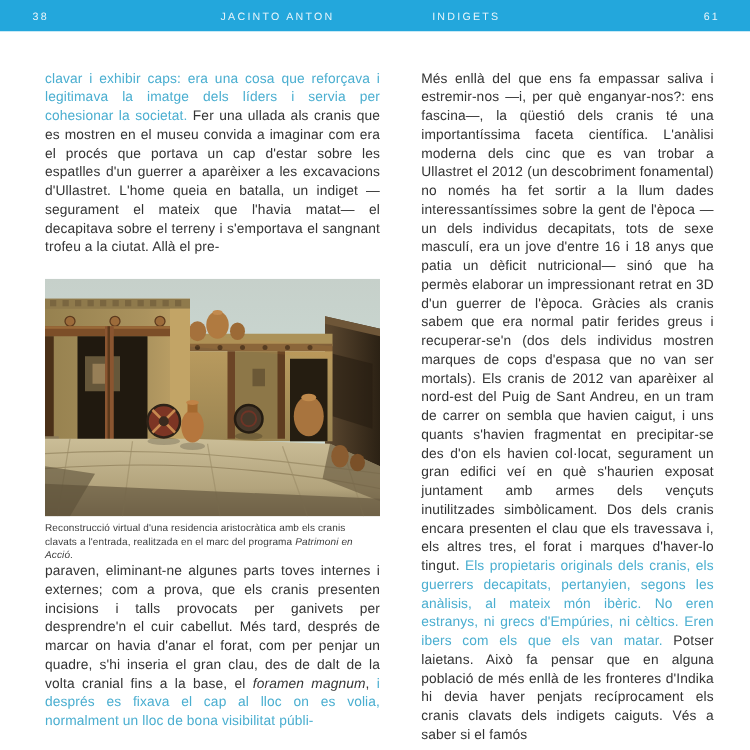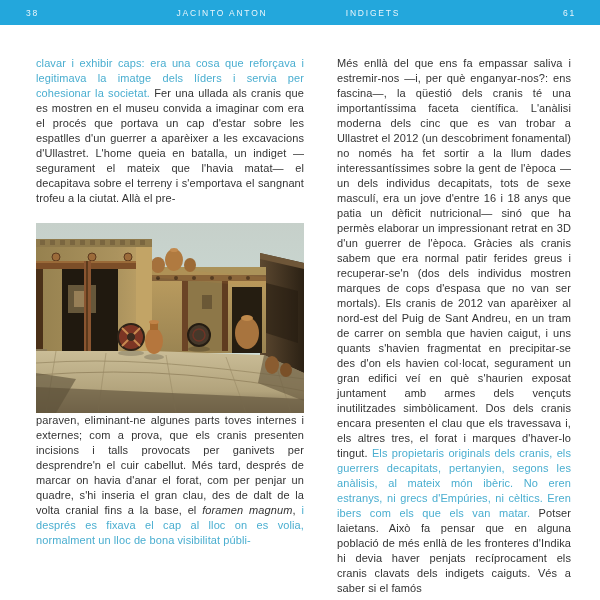--- a/index.html
+++ b/index.html
@@ -178,20 +178,23 @@
         <g>
           <ellipse cx="163" cy="126" rx="11" ry="3" fill="#000000" opacity="0.18"></ellipse>
           <circle cx="163" cy="112" r="11" fill="#46382a" stroke="#241c12" stroke-width="2"></circle>
           <circle cx="163" cy="112" r="6" fill="none" stroke="#6e3426" stroke-width="1.5"></circle>
         </g>
         <g>
           <ellipse cx="236" cy="142" rx="7" ry="9" fill="#8a5c30"></ellipse>
           <ellipse cx="250" cy="147" rx="6" ry="7" fill="#7a5028"></ellipse>
         </g>
       </svg>
+      <figcaption>
+        <span>Reconstrucció virtual d'una residencia aristocràtica amb els cranis clavats a l'entrada, realitzada en el marc del programa </span><span class="i">Patrimoni en Acció</span><span>.</span>
+      </figcaption>
     </figure>
 
     <p class="body after-fig">
       <span>paraven, eliminant-ne algunes parts toves internes i externes; com a prova, que els cranis presenten incisions i talls provocats per ganivets per desprendre'n el cuir cabellut. Més tard, després de marcar on havia d'anar el forat, com per penjar un quadre, s'hi inseria el gran clau, des de dalt de la volta cranial fins a la base, el </span><span class="i">foramen magnum</span><span>, </span><span class="t">i després es fixava el cap al lloc on es volia, normalment un lloc de bona visibilitat públi-</span>
     </p>
   </div>
 
   <div class="col-right">
     <p class="body para-gap">
       <span>Més enllà del que ens fa empassar saliva i estremir-nos —i, per què enganyar-nos?: ens fascina—, la qüestió dels cranis té una importantíssima faceta científica. L'anàlisi moderna dels cinc que es van trobar a Ullastret el 2012 (un descobriment fonamental) no només ha fet sortir a la llum dades interessantíssimes sobre la gent de l'època —un dels individus decapitats, tots de sexe masculí, era un jove d'entre 16 i 18 anys que patia un dèficit nutricional— sinó que ha permès elaborar un impressionant retrat en 3D d'un guerrer de l'època. Gràcies als cranis sabem que era normal patir ferides greus i recuperar-se'n (dos dels individus mostren marques de cops d'espasa que no van ser mortals). Els cranis de 2012 van aparèixer al nord-est del Puig de Sant Andreu, en un tram de carrer on sembla que havien caigut, i uns quants s'havien fragmentat en precipitar-se des d'on els havien col·locat, segurament un gran edifici veí en què s'haurien exposat juntament amb armes dels vençuts inutilitzades simbòlicament. Dos dels cranis encara presenten el clau que els travessava i, els altres tres, el forat i marques d'haver-lo tingut. </span><span class="t">Els propietaris originals dels cranis, els guerrers decapitats, pertanyien, segons les anàlisis, al mateix món ibèric. No eren estranys, ni grecs d'Empúries, ni cèltics. Eren ibers com els que els van matar. </span><span>Potser laietans. Això fa pensar que en alguna població de més enllà de les fronteres d'Indika hi devia haver penjats recíprocament els cranis clavats dels indigets caiguts. Vés a saber si el famós</span>

